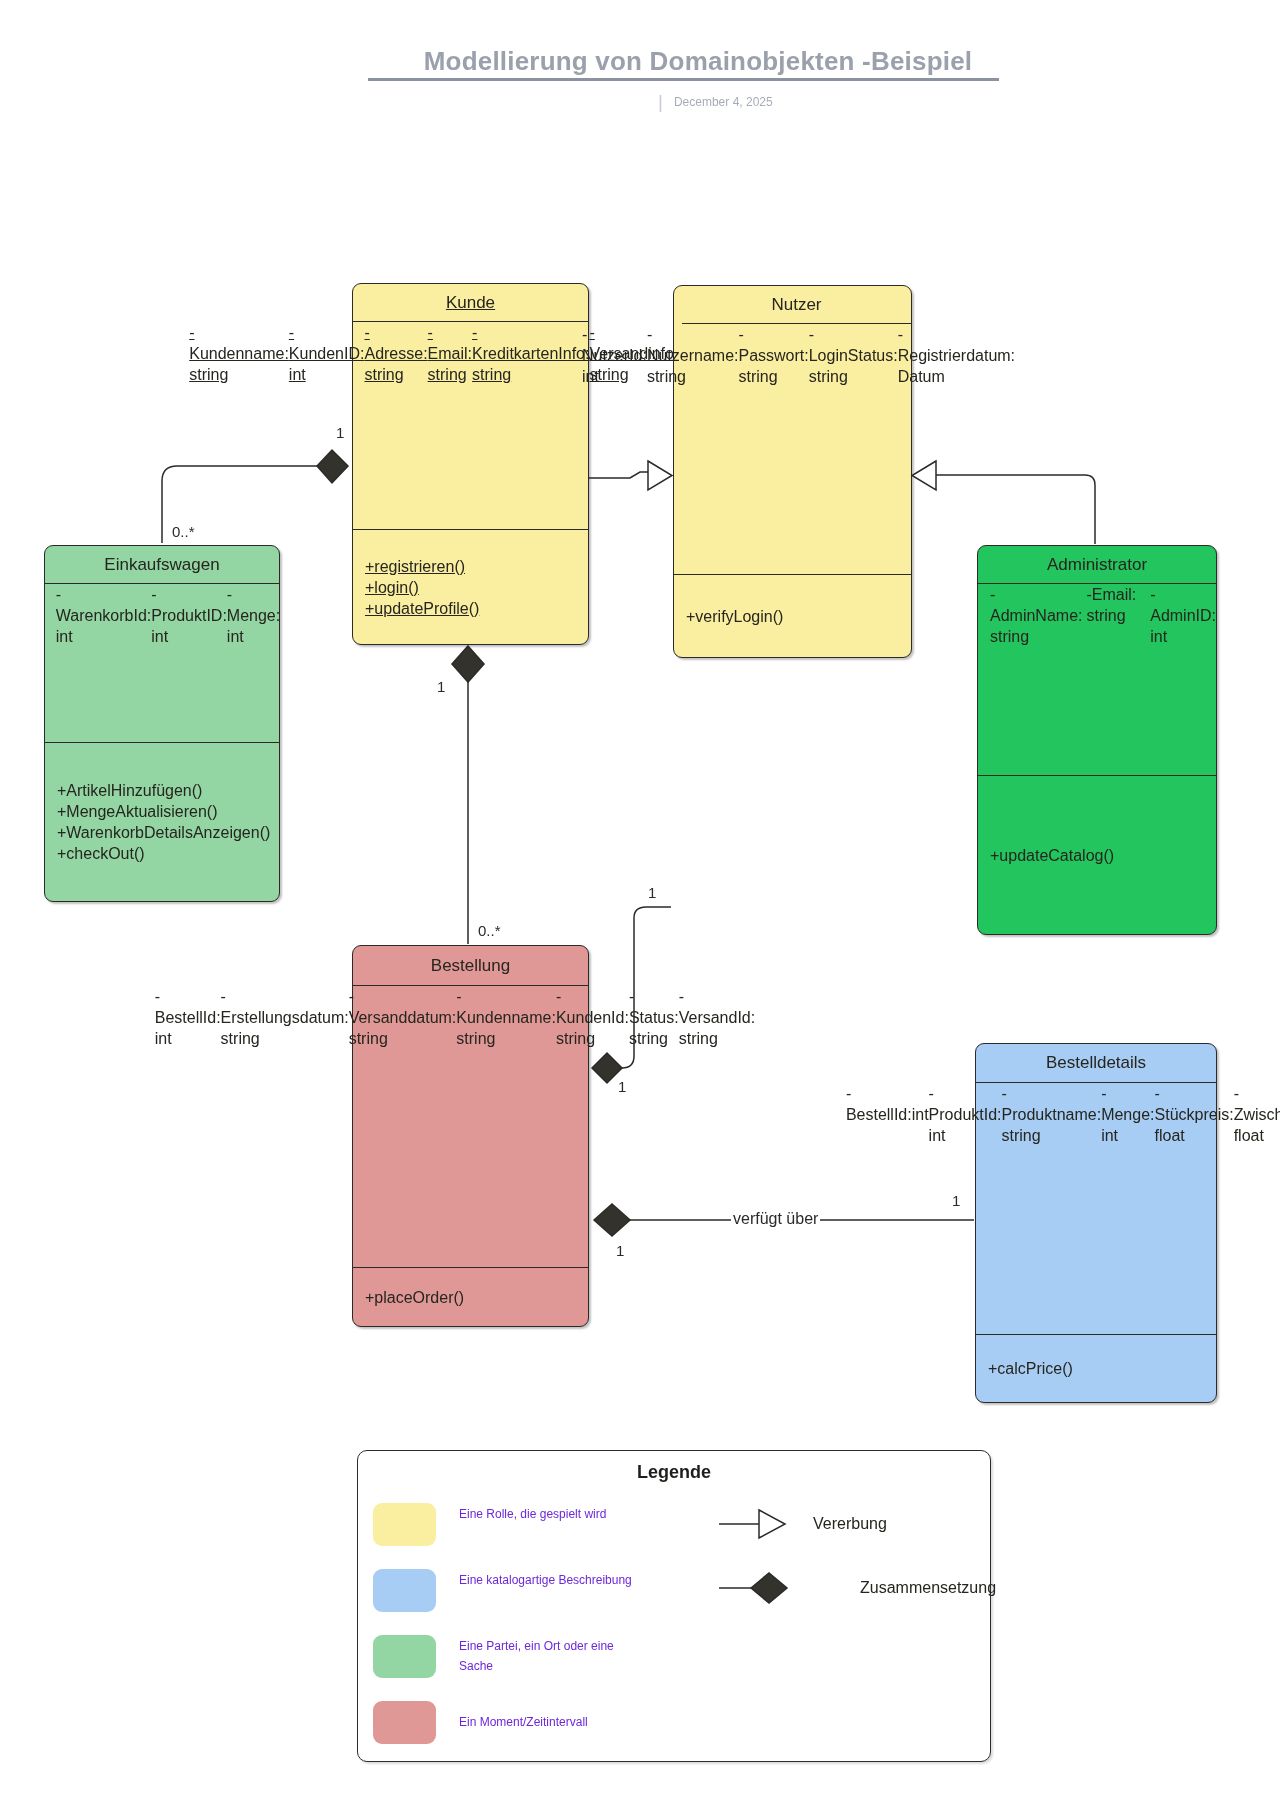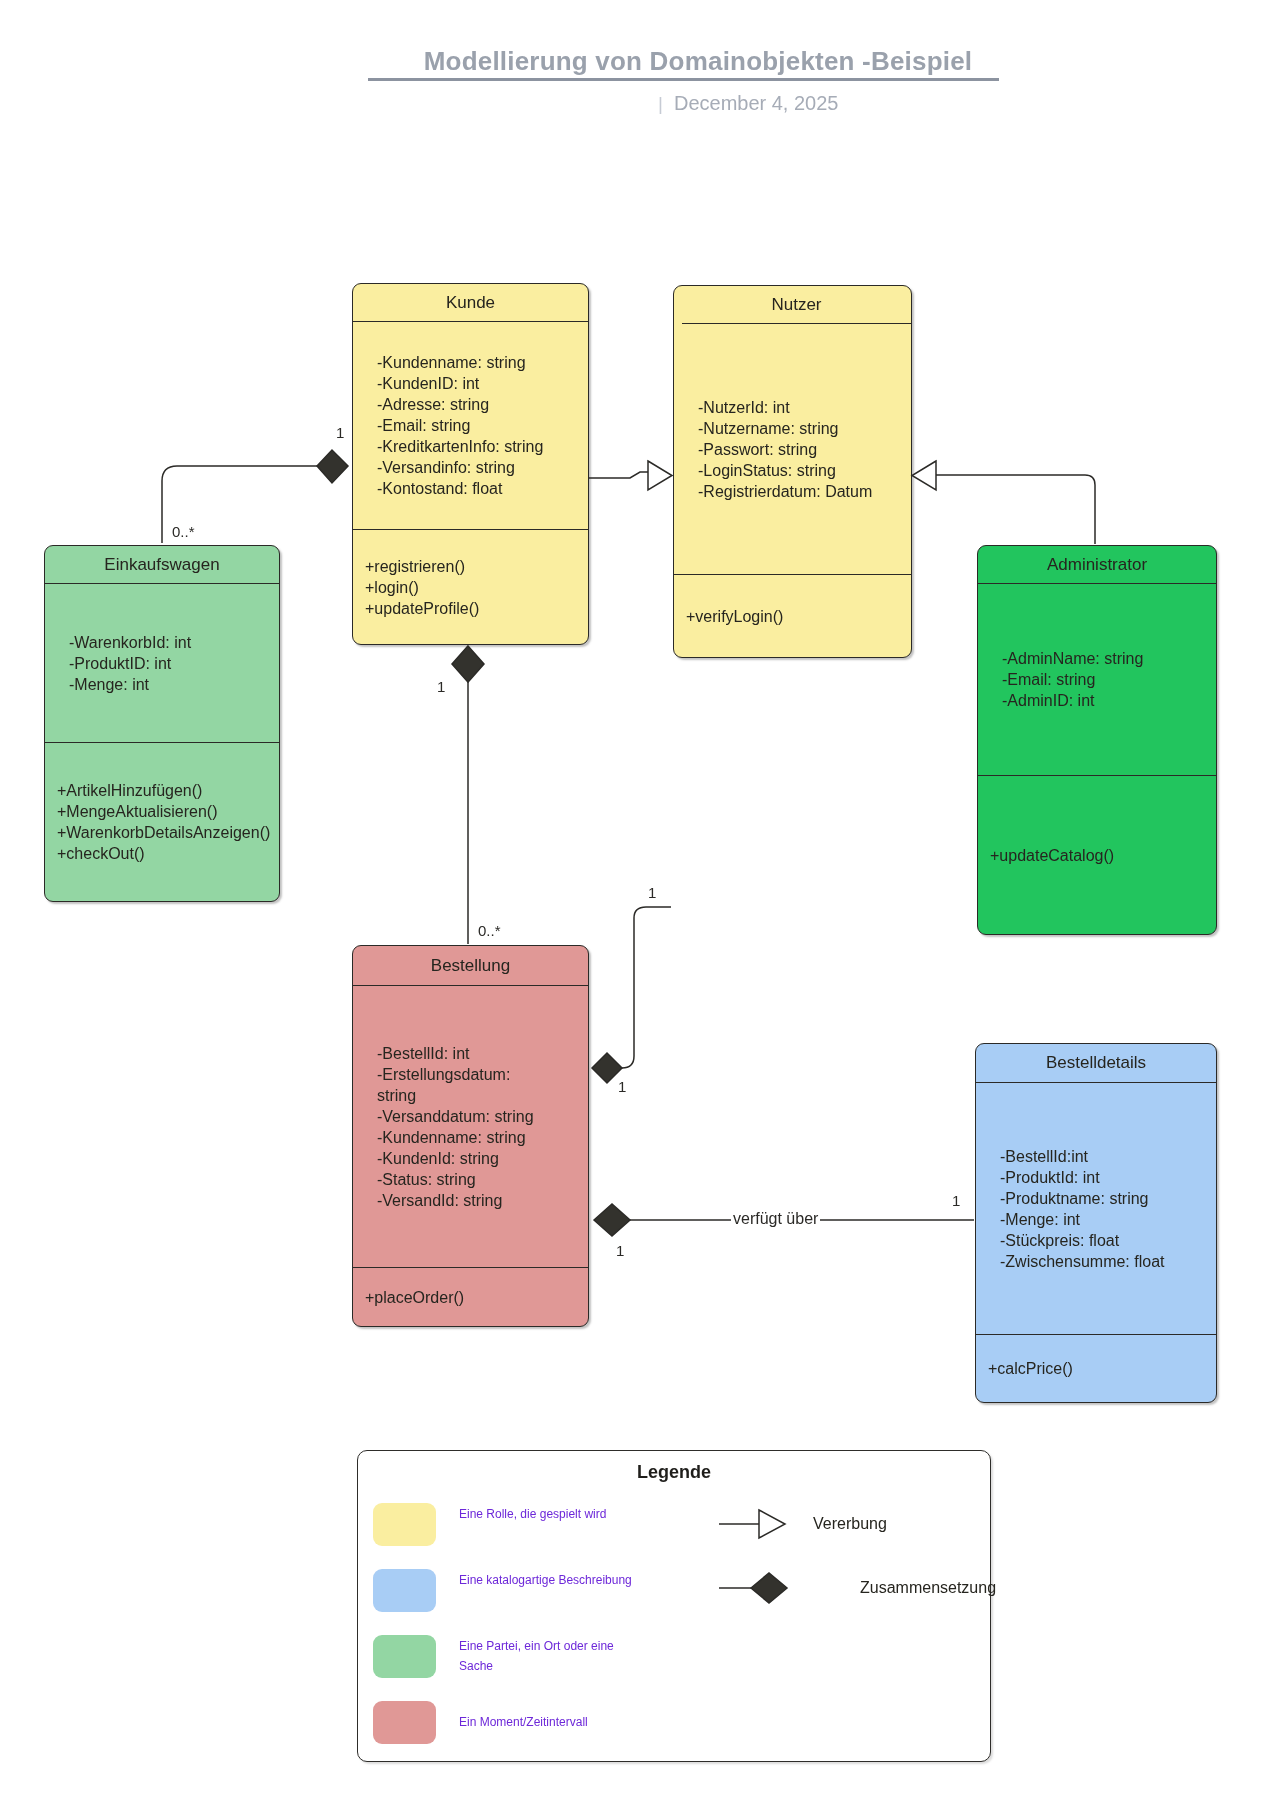--- a/index.html
+++ b/index.html
@@ -10,34 +10,34 @@
   *{margin:0;padding:0;box-sizing:border-box;}
   body{background:#fff;font-family:"Liberation Sans",sans-serif;}
   .canvas{position:relative;width:1280px;height:1804px;background:#fff;overflow:hidden;}
 
   
   .page-title{position:absolute;left:348px;top:46px;width:700px;text-align:center;
     font-size:26px;font-weight:bold;color:var(--page-title);letter-spacing:.2px;}
   .title-underline{position:absolute;left:368px;top:78px;width:631px;height:3px;background:var(--underline);}
   .date-row{position:absolute;left:658px;top:92px;display:flex;align-items:center;gap:11px;}
   .date-pipe{color:var(--pipe);font-size:19px;font-weight:400;line-height:20px;}
-  .date-text{color:var(--date);font-size:20px;}
+  .date-text{color:var(--date);font-size:12px;}
 
   
   .class-box{position:absolute;border:1.4px solid var(--line);border-radius:9px;
     color:#26251f;box-shadow:2px 2px 2px rgba(80,80,80,.35);display:flex;flex-direction:column;}
   .cb-header{display:flex;align-items:center;justify-content:center;
     font-size:17px;border-bottom:1.2px solid var(--line);flex:0 0 auto;}
-  .cb-attrs{display:flex;flex-direction:column;justify-content:center;
-    padding-left:24px;font-size:16px;line-height:21px;flex:1 1 auto;}
+  .cb-attrs{display:flex;flex-direction:row;justify-content:center;
+    padding-left:12px;font-size:16px;line-height:21px;flex:1 1 auto;}
   .cb-methods{display:flex;flex-direction:column;justify-content:center;
     padding-left:12px;font-size:16px;line-height:21px;border-top:1.2px solid var(--line);
     flex:0 0 auto;white-space:nowrap;}
 
-  .c-kunde{left:352px;top:283px;width:237px;height:362px;background:var(--role-yellow);}
+  .c-kunde{left:352px;top:283px;width:237px;height:362px;background:var(--role-yellow);text-decoration:underline;}
   .c-kunde .cb-header{height:38px;} .c-kunde .cb-methods{height:115px;}
   .c-nutzer{left:673px;top:285px;width:239px;height:373px;background:var(--role-yellow);}
   .c-nutzer .cb-header{height:38px;margin-left:8px;} .c-nutzer .cb-methods{height:83px;}
   .c-admin{left:977px;top:545px;width:240px;height:390px;background:var(--role-yellow);}
   .c-admin .cb-header{height:38px;} .c-admin .cb-methods{height:159px;}
   .c-wagen{left:44px;top:545px;width:236px;height:357px;background:var(--party-green);}
   .c-wagen .cb-header{height:38px;} .c-wagen .cb-methods{height:159px;}
   .c-versand{left:672px;top:722px;width:240px;height:361px;background:var(--catalog-blue);}
   .c-versand .cb-header{height:40px;} .c-versand .cb-methods{height:85px;}
   .c-bestellung{left:352px;top:945px;width:237px;height:382px;background:var(--moment-red);}

